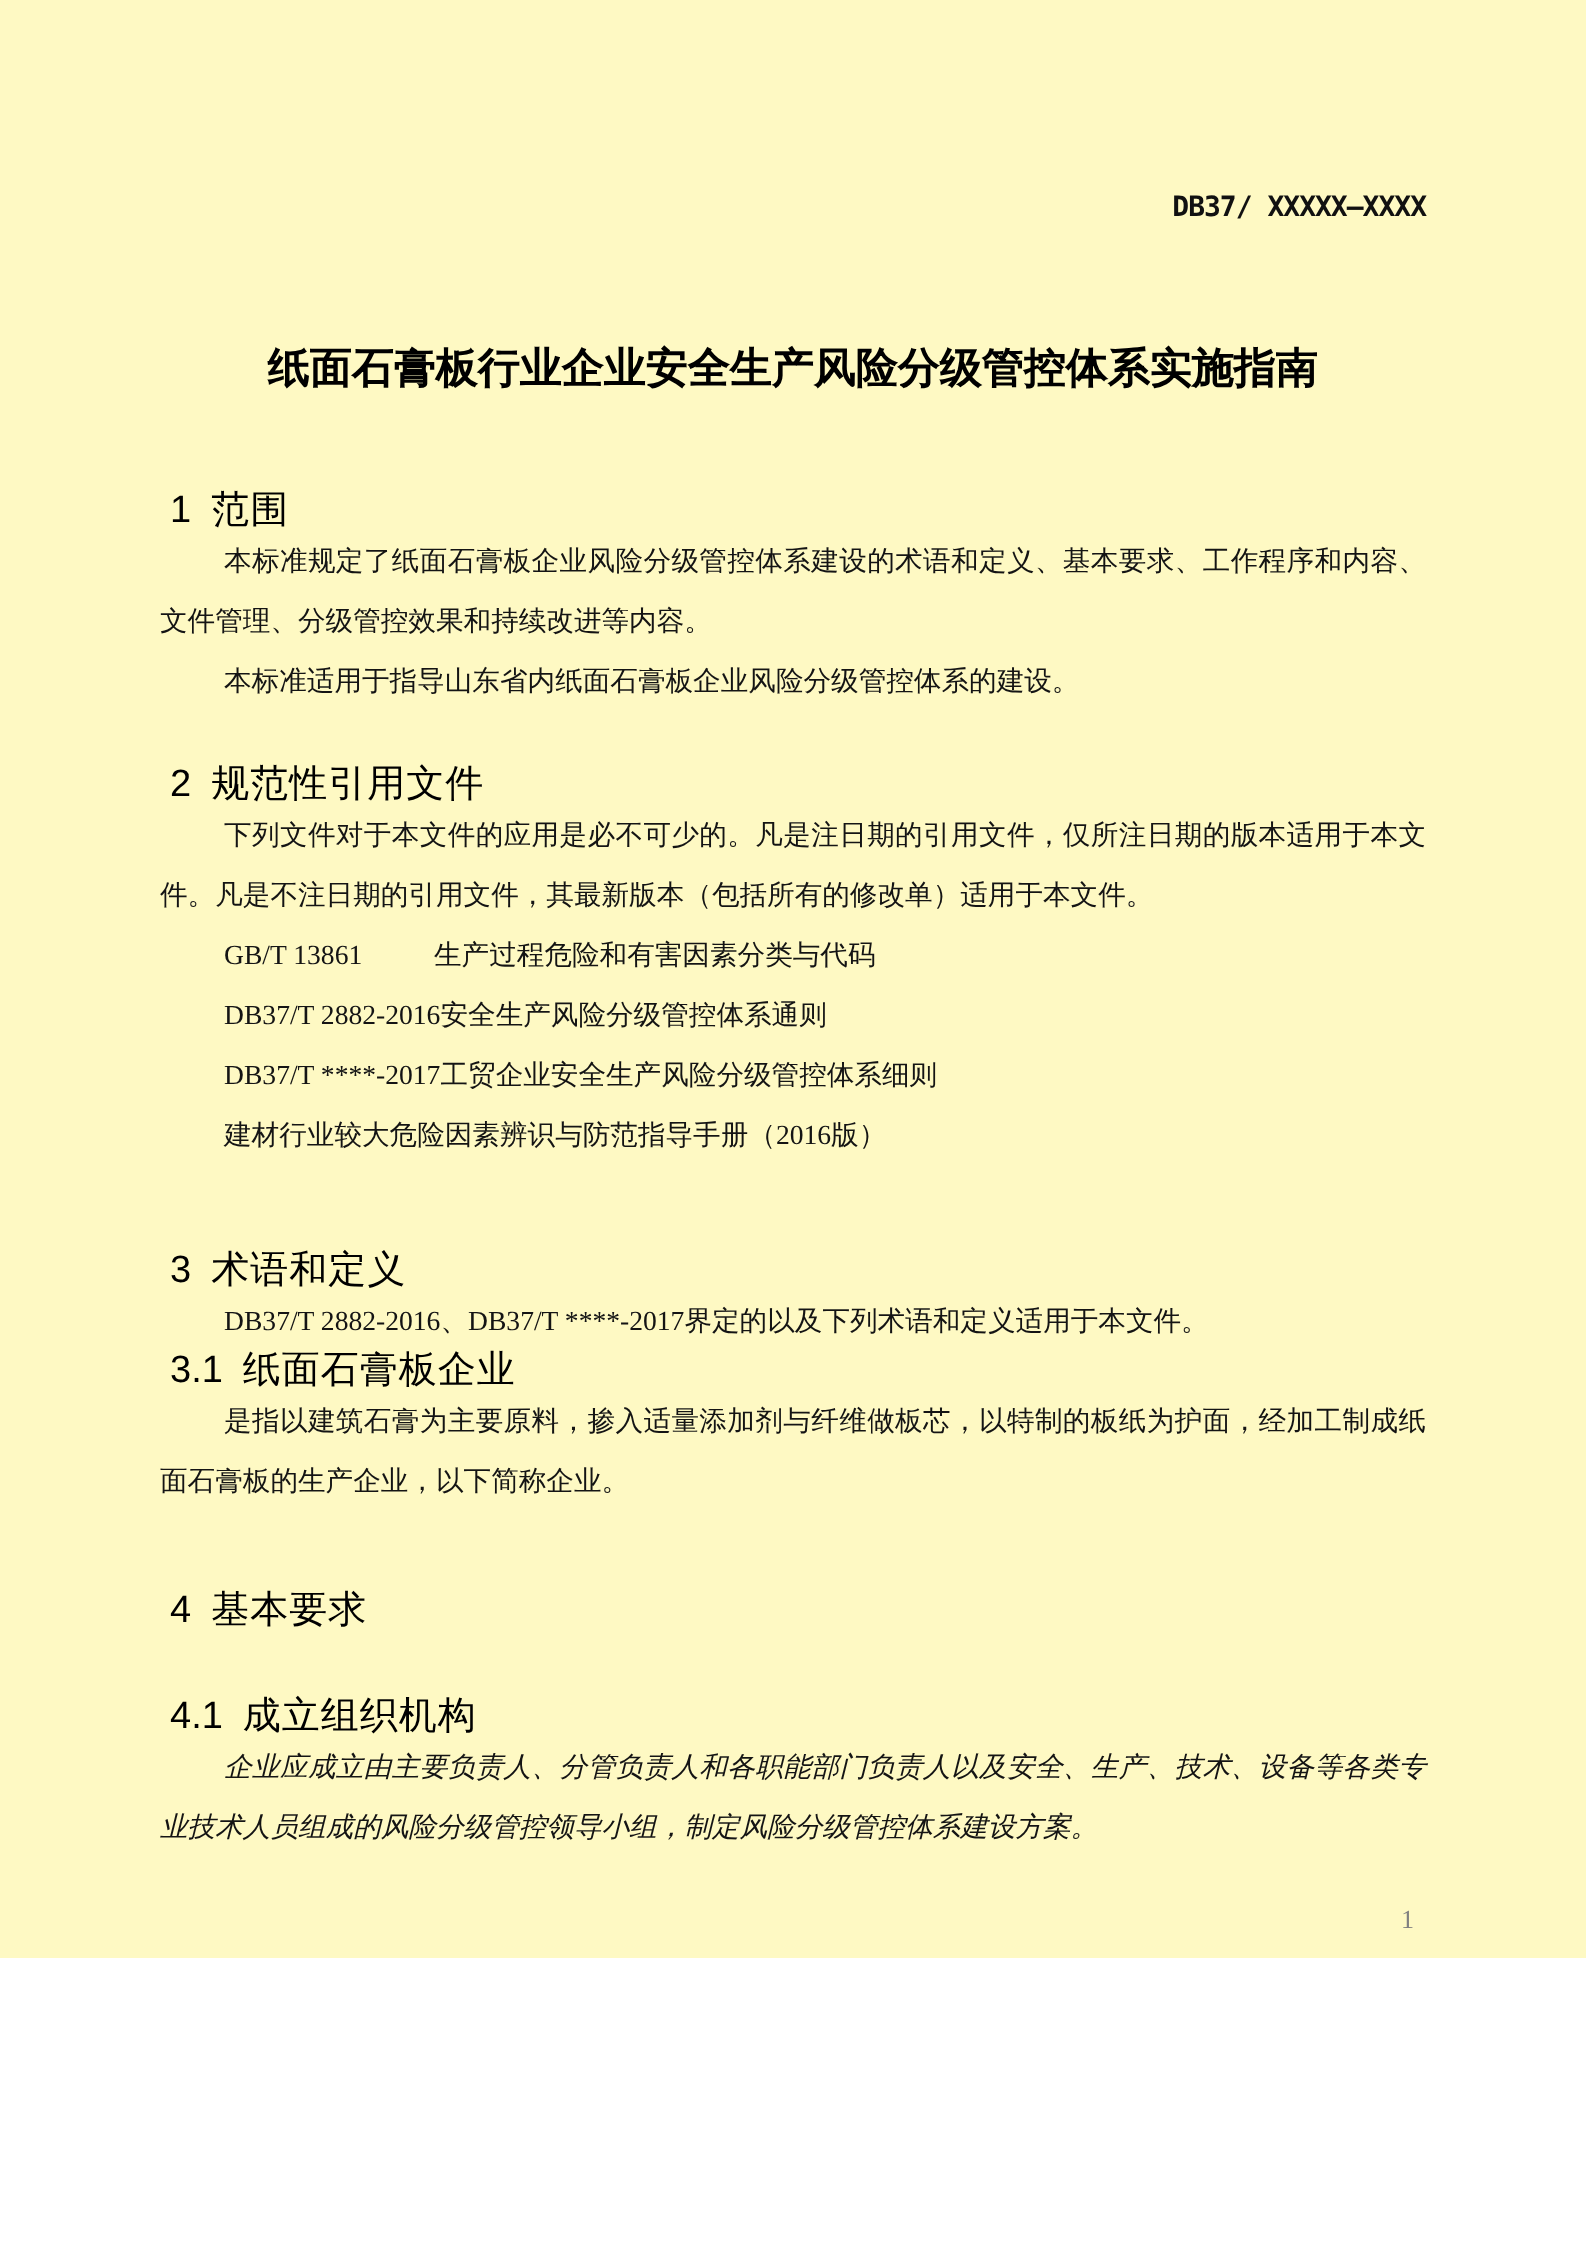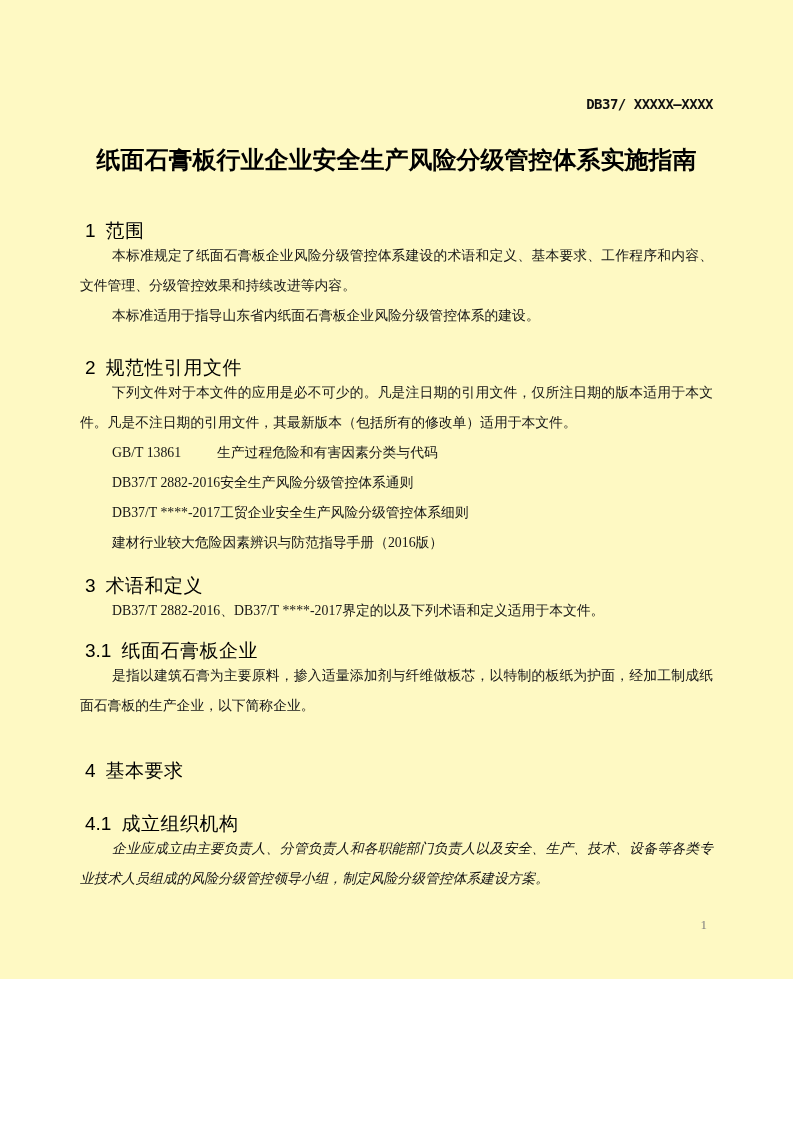--- a/index.html
+++ b/index.html
@@ -21,42 +21,42 @@
   .page-header {
     text-align: right;
     font-family: "DejaVu Sans Mono", "Liberation Mono", monospace;
     font-weight: bold;
     font-size: 14px;
     line-height: 15px;
     letter-spacing: -0.5px;
     color: #111111;
   }
   .doc-title {
-    margin-top: 33px;
+    margin-top: 58px;
     font-family: "Liberation Sans", "DejaVu Sans", sans-serif;
     font-weight: bold;
-    font-size: 24px;
+    font-size: 21px;
     line-height: 30px;
     text-align: center;
     white-space: nowrap;
   }
   .sec-heading {
     font-family: "Liberation Sans", "DejaVu Sans", sans-serif;
     font-weight: normal;
     font-size: 19px;
     line-height: 20px;
     padding-left: 5px;
     letter-spacing: 0.5px;
     white-space: nowrap;
   }
   .sec-heading .num { margin-right: 10px; letter-spacing: 0; }
   .h1-scope     { margin-top: 46px; }
   .h2-normrefs  { margin-top: 27px; }
-  .h3-terms     { margin-top: 18px; }
-  .h31-sub      { margin-top: 15px; }
+  .h3-terms     { margin-top: 43px; }
+  .h31-sub      { }
   .h4-basic     { margin-top: 40px; }
   .h41-sub      { margin-top: 33px; }
   p.body {
     margin: 0;
     font-size: 13.8px;
     line-height: 30px;
     text-align: justify;
     color: #141414;
   }
   p.indent { text-indent: 32px; }

